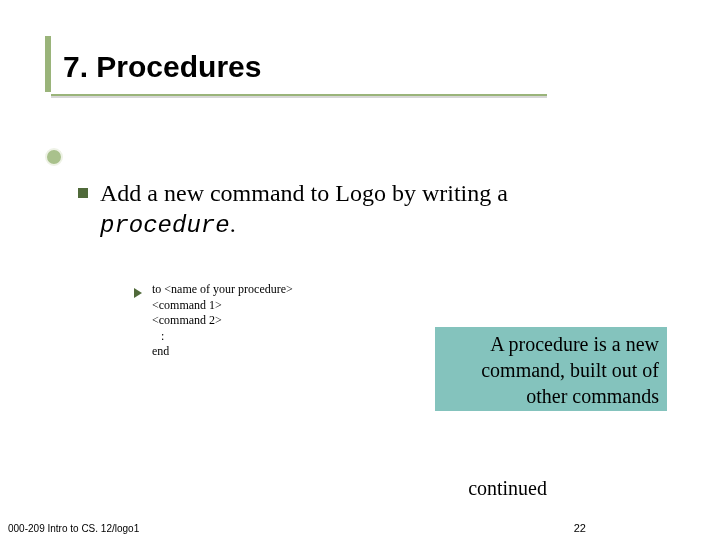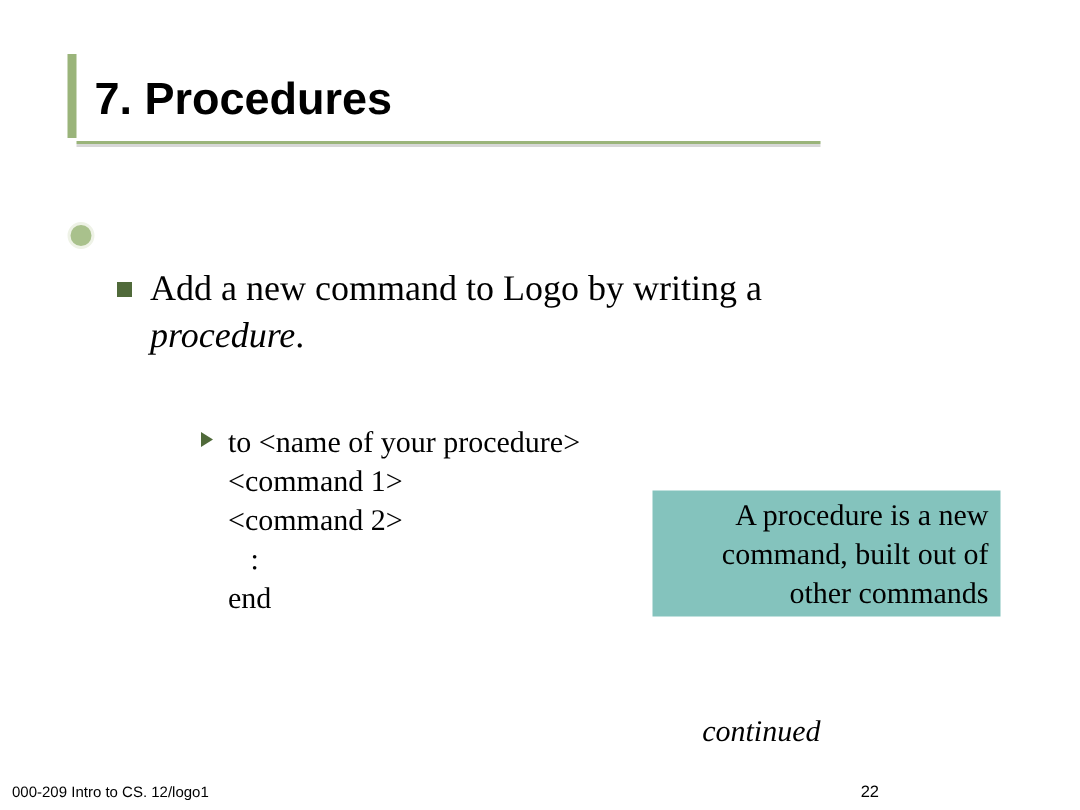--- a/index.html
+++ b/index.html
@@ -70,37 +70,38 @@
     content: "";
     position: absolute;
     left: -22px;
     top: 10px;
     width: 10px;
     height: 10px;
     background: #506a3a;
   }
   .bullet1 .italic {
     font-style: italic;
+    font-family: Liberation Mono, monospace;
   }
   .sub {
     position: absolute;
     left: 152px;
     top: 282px;
   }
   .sub-arrow {
     position: absolute;
     left: -18px;
     top: 6px;
     width: 0; height: 0;
     border-top: 5px solid transparent;
     border-bottom: 5px solid transparent;
     border-left: 8px solid #506a3a;
   }
   .code {
-    font-size: 20px;
+    font-size: 12px;
     line-height: 1.3;
     color: #000;
     white-space: pre;
   }
   .callout {
     position: absolute;
     left: 435px;
     top: 327px;
     width: 232px;
     height: 84px;
@@ -108,21 +109,20 @@
     padding: 4px 8px;
     font-size: 20px;
     line-height: 1.3;
     color: #000;
     text-align: right;
   }
   .continued {
     position: absolute;
     right: 45px;
     bottom: 40px;
-    font-style: italic;
     font-size: 20px;
     text-align: right;
   }
   .footer-left {
     position: absolute;
     left: 8px;
     bottom: 6px;
     font-family: Arial, Helvetica, sans-serif;
     font-size: 10px;
     color: #000;

